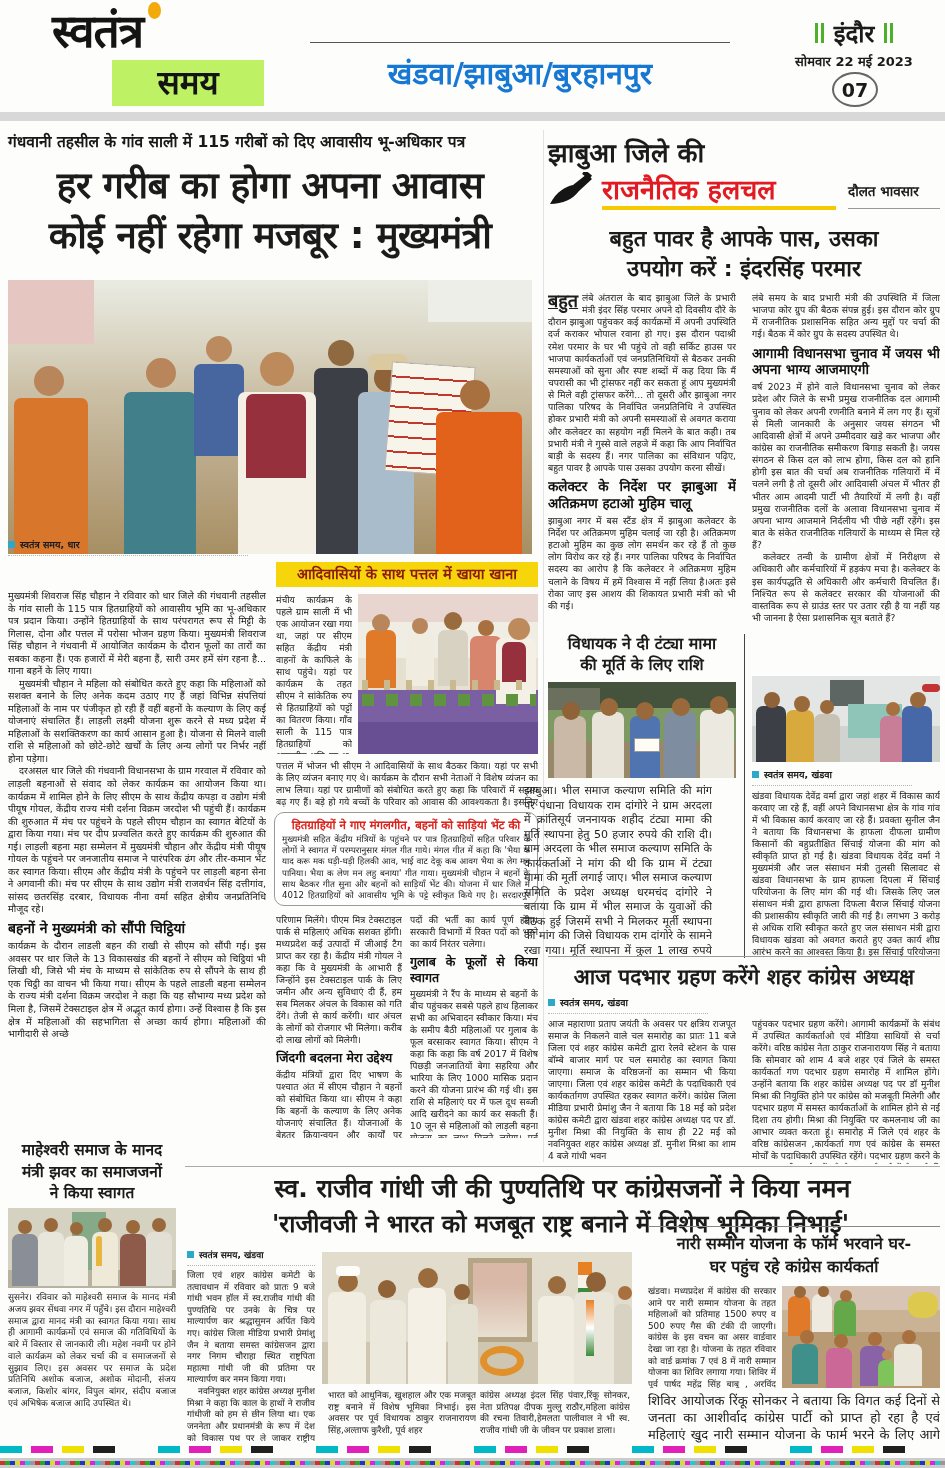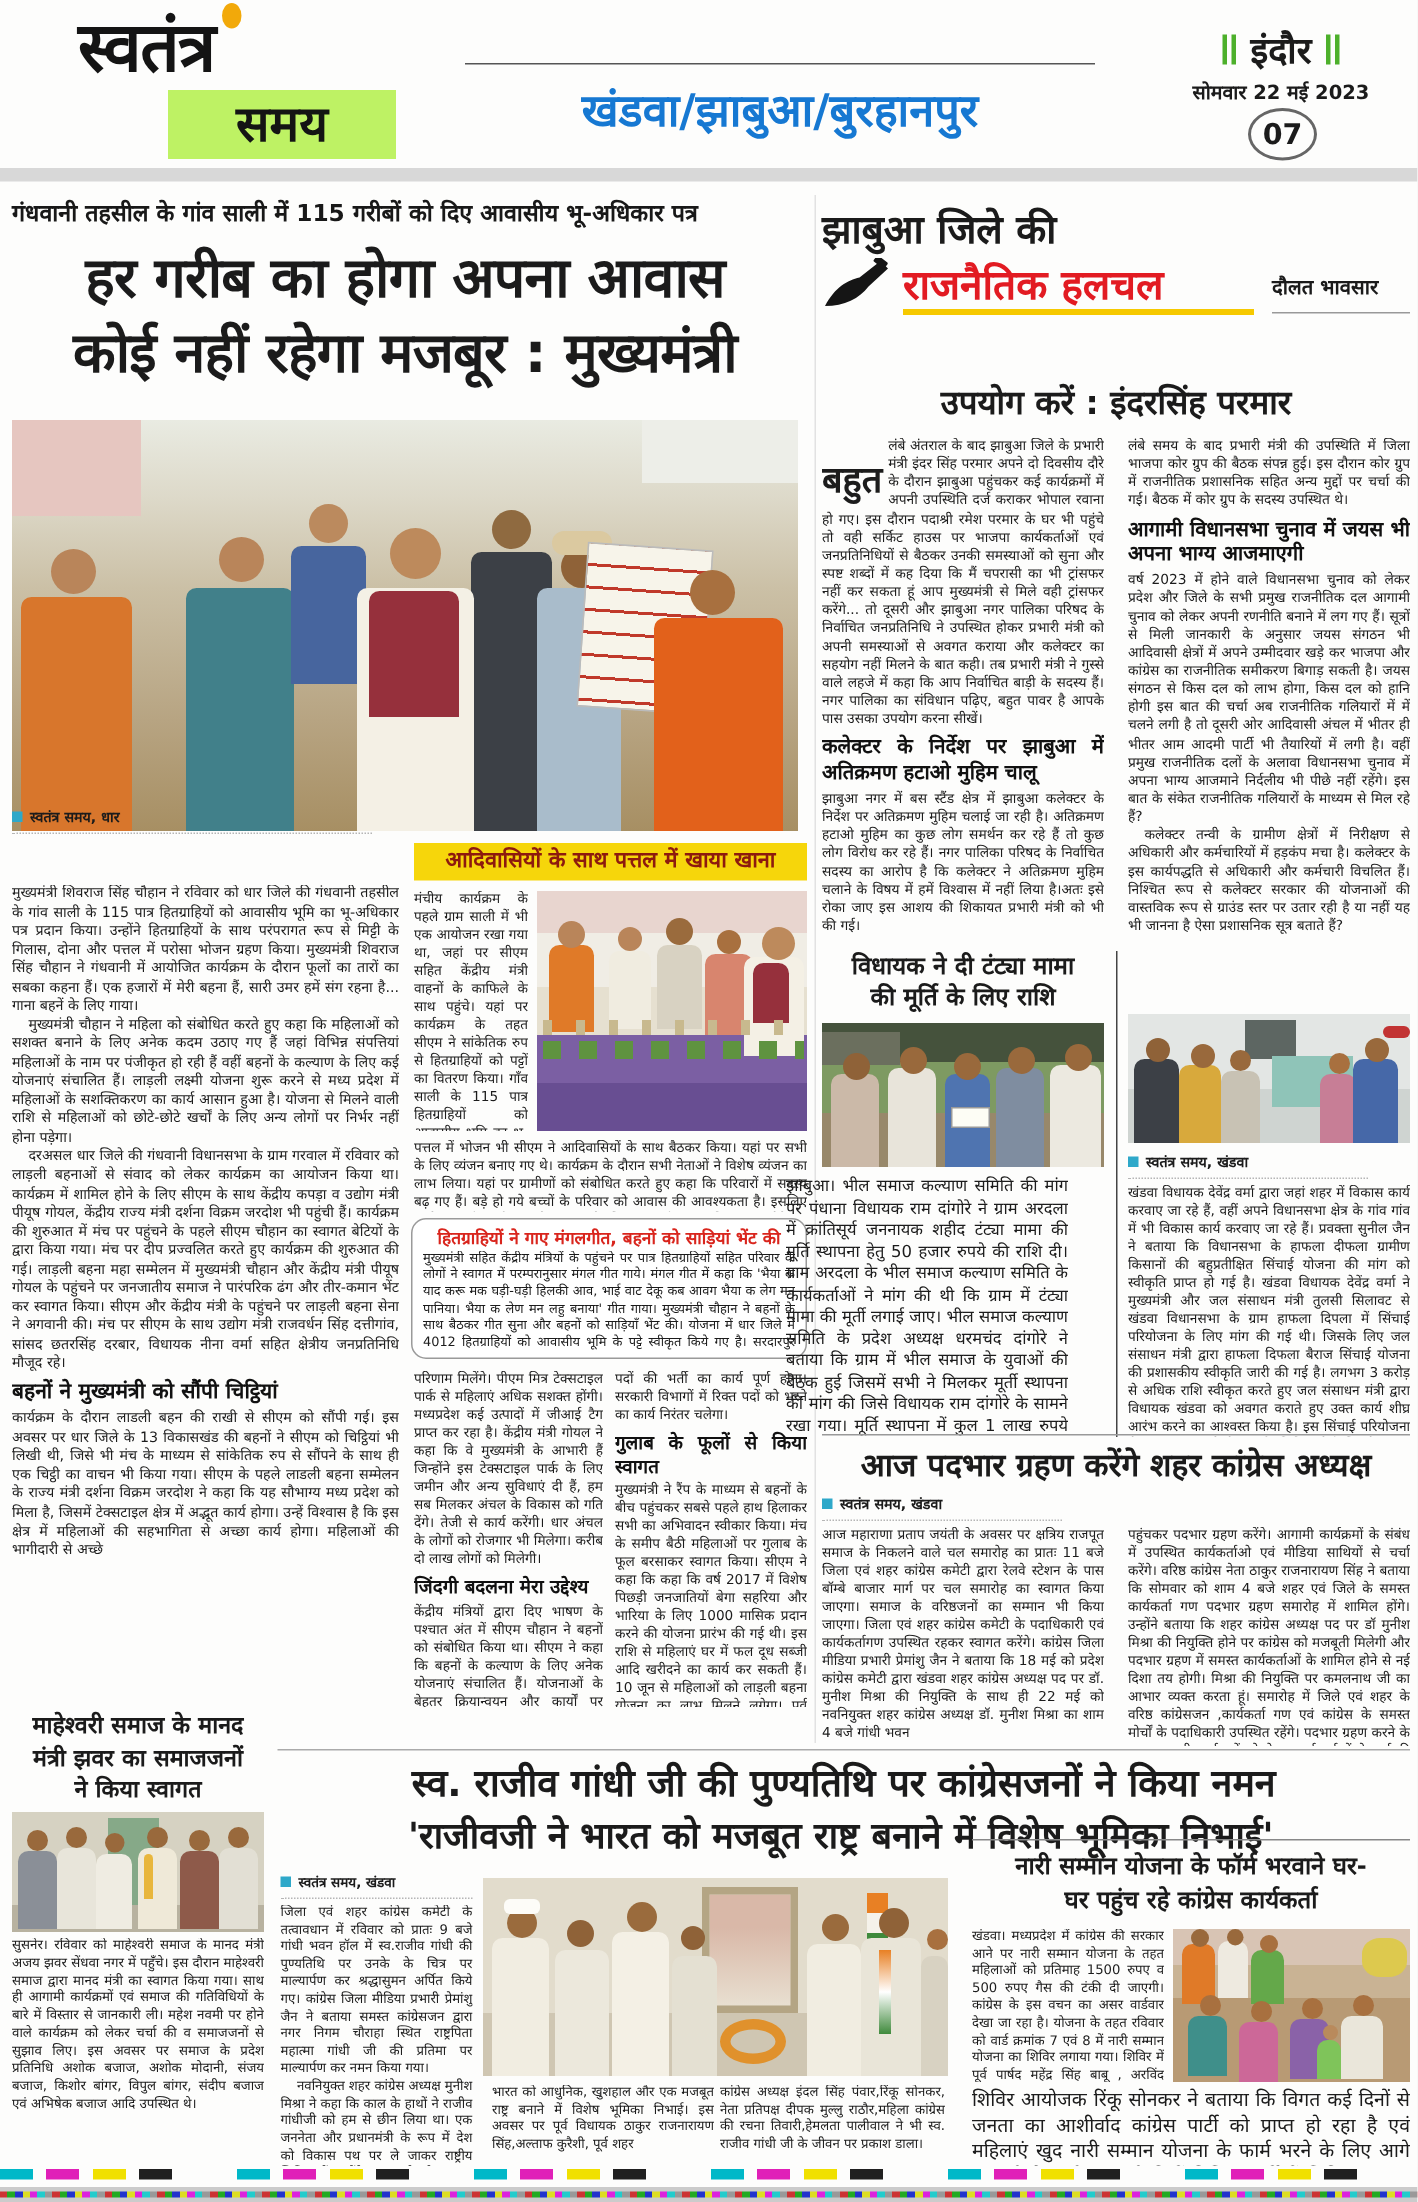--- a/index.html
+++ b/index.html
@@ -73,21 +73,21 @@
   .pol-icon { left:548px; top:172px; width:46px; height:36px; }
   .pol-title { left:602px; top:170px; font-size:27px; font-weight:800; color:#e21b22; }
   .pol-underline { left:602px; top:206px; width:234px; height:4px; background:#f6c900; }
   .pol-author { left:848px; top:182px; width:92px; font-size:13.5px; font-weight:700;
                 border-bottom:1px solid #999; padding-bottom:8px; }
   .pol-h1 { left:548px; top:222px; width:392px; text-align:center; font-size:22px; font-weight:800; }
   .pol-h2 { left:548px; top:252px; width:392px; text-align:center; font-size:22px; font-weight:800; }
   .pol-colA { left:548px; top:292px; width:188px; height:336px; font-size:9.2px; }
   .pol-colB { left:752px; top:292px; width:188px; height:336px; font-size:9.2px; }
   .pol-colA .subhead, .pol-colB .subhead { font-size:13.5px; }
-  .dropword { float:left; font-size:24px; font-weight:700; line-height:1.05; margin:16px 4px 0 0; }
+  .dropword { float:left; font-size:18px; font-weight:700; line-height:1.05; margin:0 4px 0 0;text-decoration:underline; }
 
   
   .vrule-mid { left:744px; top:634px; height:324px; border-left:1.5px solid #444; }
   .tantya-h { left:548px; top:634px; width:188px; text-align:center; font-size:16px; font-weight:800; line-height:1.3; }
   .tantya-photo { left:548px; top:682px; width:188px; height:96px;
     background:linear-gradient(180deg,#45523c 0 26px,#7e9a62 26px 60px,#98886a 60px 96px); }
   .tantya-body { left:524px; top:784px; width:188px; height:174px; font-size:11px; }
   .hapla-h { left:752px; top:634px; width:188px; text-align:center; font-size:13.5px; font-weight:800;
              line-height:1.4; letter-spacing:-0.3px; }
   .hapla-photo { left:752px; top:676px; width:188px; height:86px;
@@ -254,20 +254,21 @@
   <div class="abs pol-region">झाबुआ जिले की</div>
   <div class="abs pol-icon">
     <svg width="46" height="36" viewBox="0 0 46 36">
         <path d="M2 32 C9 19 17 15 25 13 L39 2 L44 7 L31 19 C25 27 15 32 2 32 Z" fill="#151515"></path>
         <rect x="35" y="0" width="9" height="5" rx="1" transform="rotate(38 39 2)" fill="#151515"></rect>
       </svg>
   </div>
   <div class="abs pol-title">राजनैतिक हलचल</div>
   <div class="abs pol-underline"></div>
   <div class="abs pol-author">दौलत भावसार</div>
+  <div class="abs pol-h1">बहुत पावर है आपके पास, उसका</div>
   <div class="abs pol-h2">उपयोग करें : इंदरसिंह परमार</div>
 
   <div class="abs body pol-colA">
     <p class="ni"><span class="dropword">बहुत</span><span>लंबे अंतराल के बाद झाबुआ जिले के प्रभारी मंत्री इंदर सिंह परमार अपने दो दिवसीय दौरे के दौरान झाबुआ पहुंचकर कई कार्यक्रमों में अपनी उपस्थिति दर्ज कराकर भोपाल रवाना हो गए। इस दौरान पदाश्री रमेश परमार के घर भी पहुंचे तो वही सर्किट हाउस पर भाजपा कार्यकर्ताओं एवं जनप्रतिनिधियों से बैठकर उनकी समस्याओं को सुना और स्पष्ट शब्दों में कह दिया कि मैं चपरासी का भी ट्रांसफर नहीं कर सकता हूं आप मुख्यमंत्री से मिले वही ट्रांसफर करेंगे... तो दूसरी और झाबुआ नगर पालिका परिषद के निर्वाचित जनप्रतिनिधि ने उपस्थित होकर प्रभारी मंत्री को अपनी समस्याओं से अवगत कराया और कलेक्टर का सहयोग नहीं मिलने के बात कही। तब प्रभारी मंत्री ने गुस्से वाले लहजे में कहा कि आप निर्वाचित बाड़ी के सदस्य हैं। नगर पालिका का संविधान पढ़िए, बहुत पावर है आपके पास उसका उपयोग करना सीखें।</span></p>
     <div class="subhead">कलेक्टर के निर्देश पर झाबुआ में अतिक्रमण हटाओ मुहिम चालू</div>
     <p class="ni">झाबुआ नगर में बस स्टैंड क्षेत्र में झाबुआ कलेक्टर के निर्देश पर अतिक्रमण मुहिम चलाई जा रही है। अतिक्रमण हटाओ मुहिम का कुछ लोग समर्थन कर रहे हैं तो कुछ लोग विरोध कर रहे हैं। नगर पालिका परिषद के निर्वाचित सदस्य का आरोप है कि कलेक्टर ने अतिक्रमण मुहिम चलाने के विषय में हमें विश्वास में नहीं लिया है।अतः इसे रोका जाए इस आशय की शिकायत प्रभारी मंत्री को भी की गई।</p>
   </div>
   <div class="abs body pol-colB">
     <p class="ni">लंबे समय के बाद प्रभारी मंत्री की उपस्थिति में जिला भाजपा कोर ग्रुप की बैठक संपन्न हुई। इस दौरान कोर ग्रुप में राजनीतिक प्रशासनिक सहित अन्य मुद्दों पर चर्चा की गई। बैठक में कोर ग्रुप के सदस्य उपस्थित थे।</p>
     <div class="subhead">आगामी विधानसभा चुनाव में जयस भी अपना भाग्य आजमाएगी</div>

